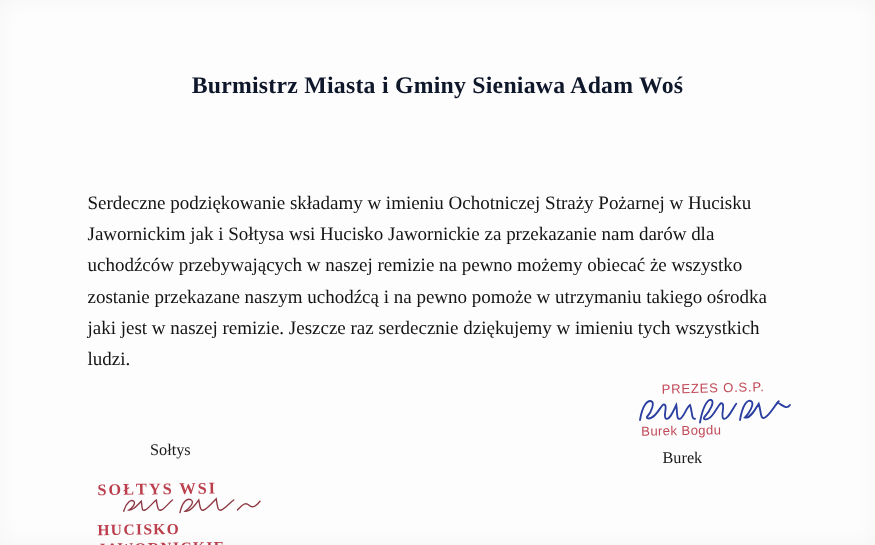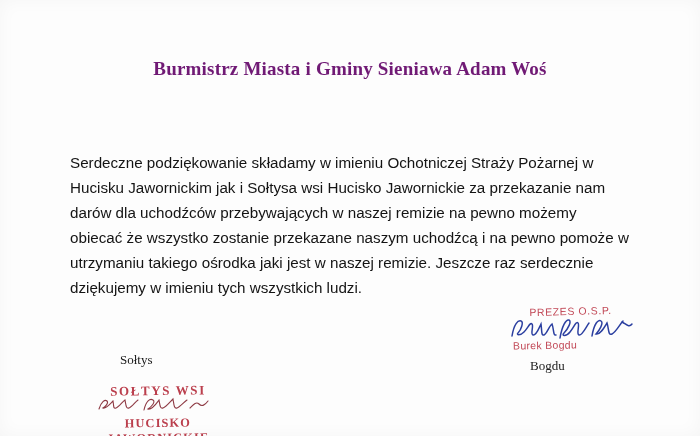--- a/index.html
+++ b/index.html
@@ -23,28 +23,28 @@
   .doc-title {
     position: absolute;
     left: 0;
     right: 0;
     top: 58px;
     text-align: center;
     font-family: "Liberation Serif", serif;
     font-size: 19px;
     font-weight: bold;
     letter-spacing: 0.2px;
-    color: #701a75;
+    color: #0f172a;
   }
   .doc-body {
     position: absolute;
     left: 70px;
     top: 150px;
     width: 560px;
-    font-family: Liberation Sans, sans-serif;
+    font-family: Liberation Serif, serif;
     font-size: 15.2px;
     line-height: 25px;
     text-align: left;
     color: #141414;
   }
   .sign-left {
     position: absolute;
     left: 76px;
     top: 352px;
     font-family: "Liberation Serif", serif;
@@ -96,21 +96,20 @@
     pointer-events: none;
   }
   
   .stamp-left {
     position: absolute;
     left: 78px;
     top: 383px;
     width: 160px;
     height: 48px;
     color: #b83a4a;
-    text-align: center;
   }
   .stamp-left .line1 {
     font-family: "Liberation Serif", serif;
     font-weight: bold;
     font-size: 13px;
     letter-spacing: 1.6px;
     color: #bb3f4d;
     transform: rotate(-0.8deg);
   }
   .stamp-left .line3 {
@@ -141,21 +140,21 @@
 <body>
 
 <div class="page">
 
   <div class="doc-title">Burmistrz Miasta i Gminy Sieniawa Adam Woś</div>
 
   <div class="doc-body">Serdeczne podziękowanie składamy w imieniu Ochotniczej Straży Pożarnej w Hucisku Jawornickim jak i Sołtysa wsi Hucisko Jawornickie za przekazanie nam darów dla uchodźców przebywających w naszej remizie na pewno możemy obiecać że wszystko zostanie przekazane naszym uchodźcą i na pewno pomoże w utrzymaniu takiego ośrodka jaki jest w naszej remizie. Jeszcze raz serdecznie dziękujemy w imieniu tych wszystkich ludzi.</div>
 
   <div class="sign-left">Sołtys</div>
 
-  <div class="sign-right">Bogdu</div>
+  <div class="sign-right">Burek</div>
 
   <div class="stamp-right">
     <div class="stamp-top">PREZES O.S.P.</div>
     <div class="stamp-name">Burek Bogdu</div>
   </div>
 
   <svg class="handwrite-right" viewBox="0 0 130 34">
     <g fill="none" stroke="#2b3fa0" stroke-width="1.5" stroke-linecap="round">
       <path d="M4,24 C6,12 10,8 13,9 C16,10 13,18 10,21 C8,23 12,24 16,20 C20,16 22,10 24,12 C26,14 22,22 25,23 C28,24 31,16 33,12 C34,18 33,24 36,23 C39,22 41,14 44,12 C46,17 45,24 48,23"></path>
       <path d="M52,26 C54,14 58,7 61,8 C64,9 60,17 56,21 C53,24 58,25 62,20 C66,15 68,9 70,11 C72,13 68,22 71,23 C74,24 78,15 81,11"></path>

